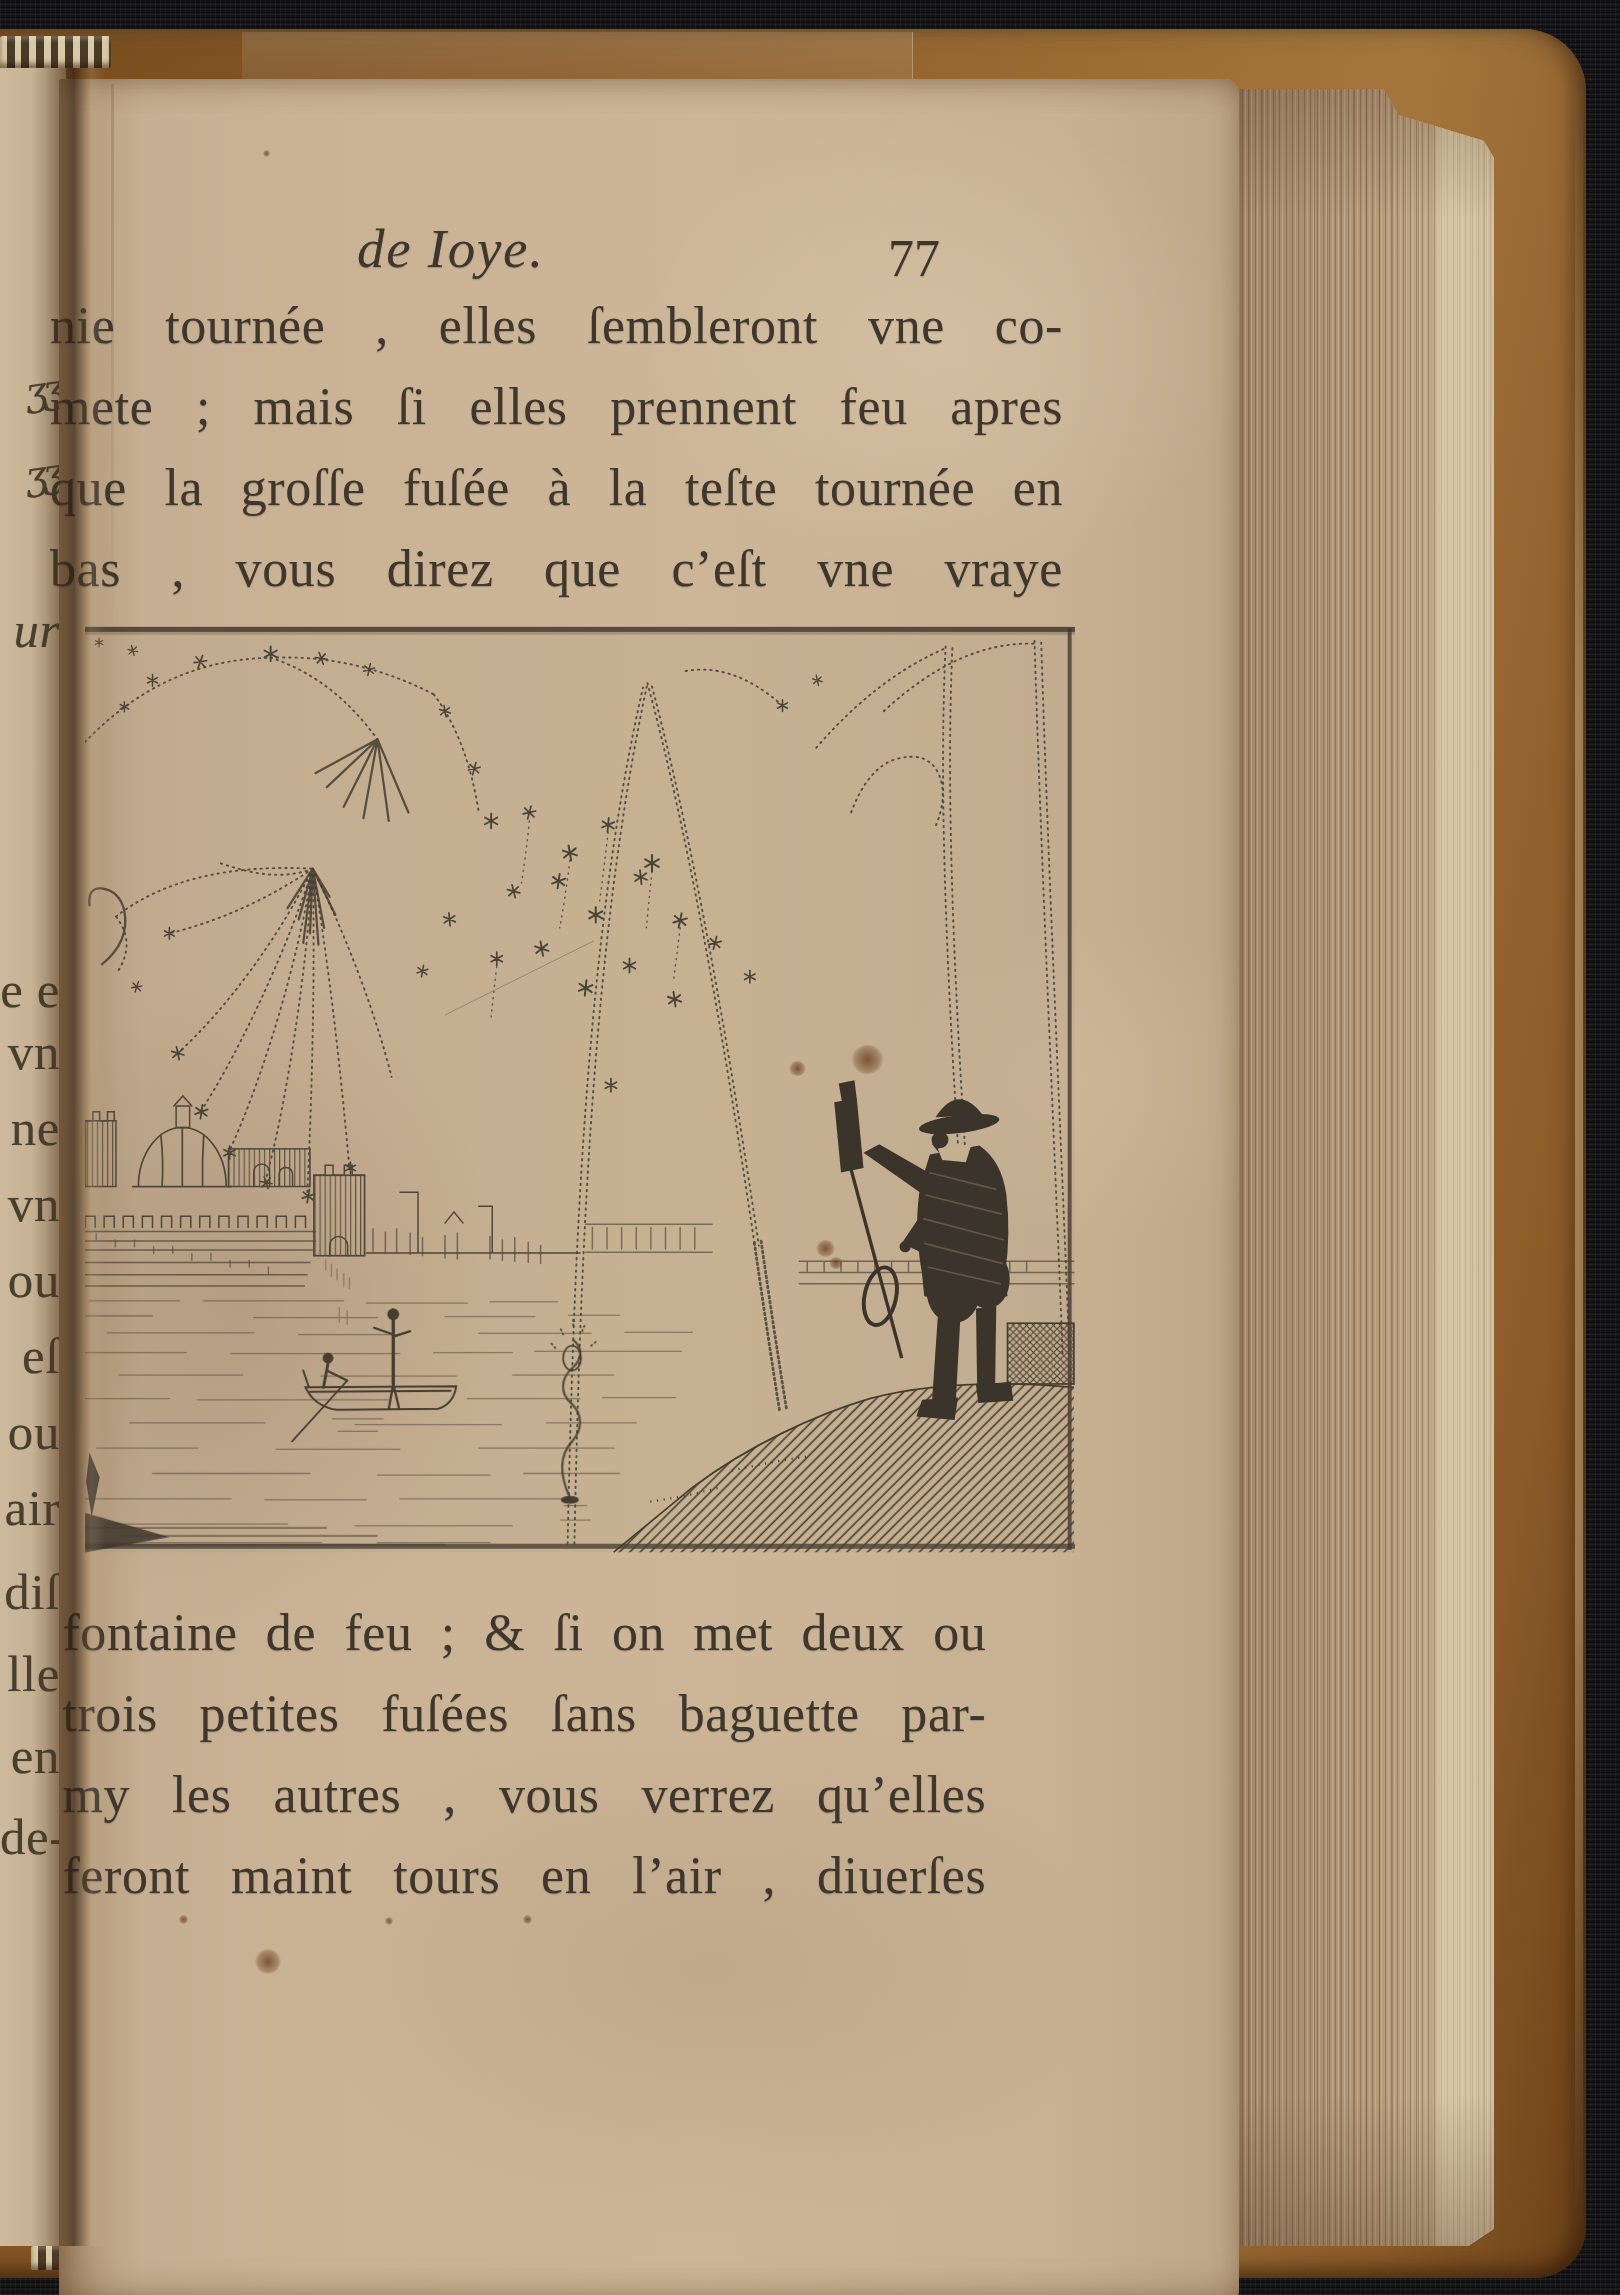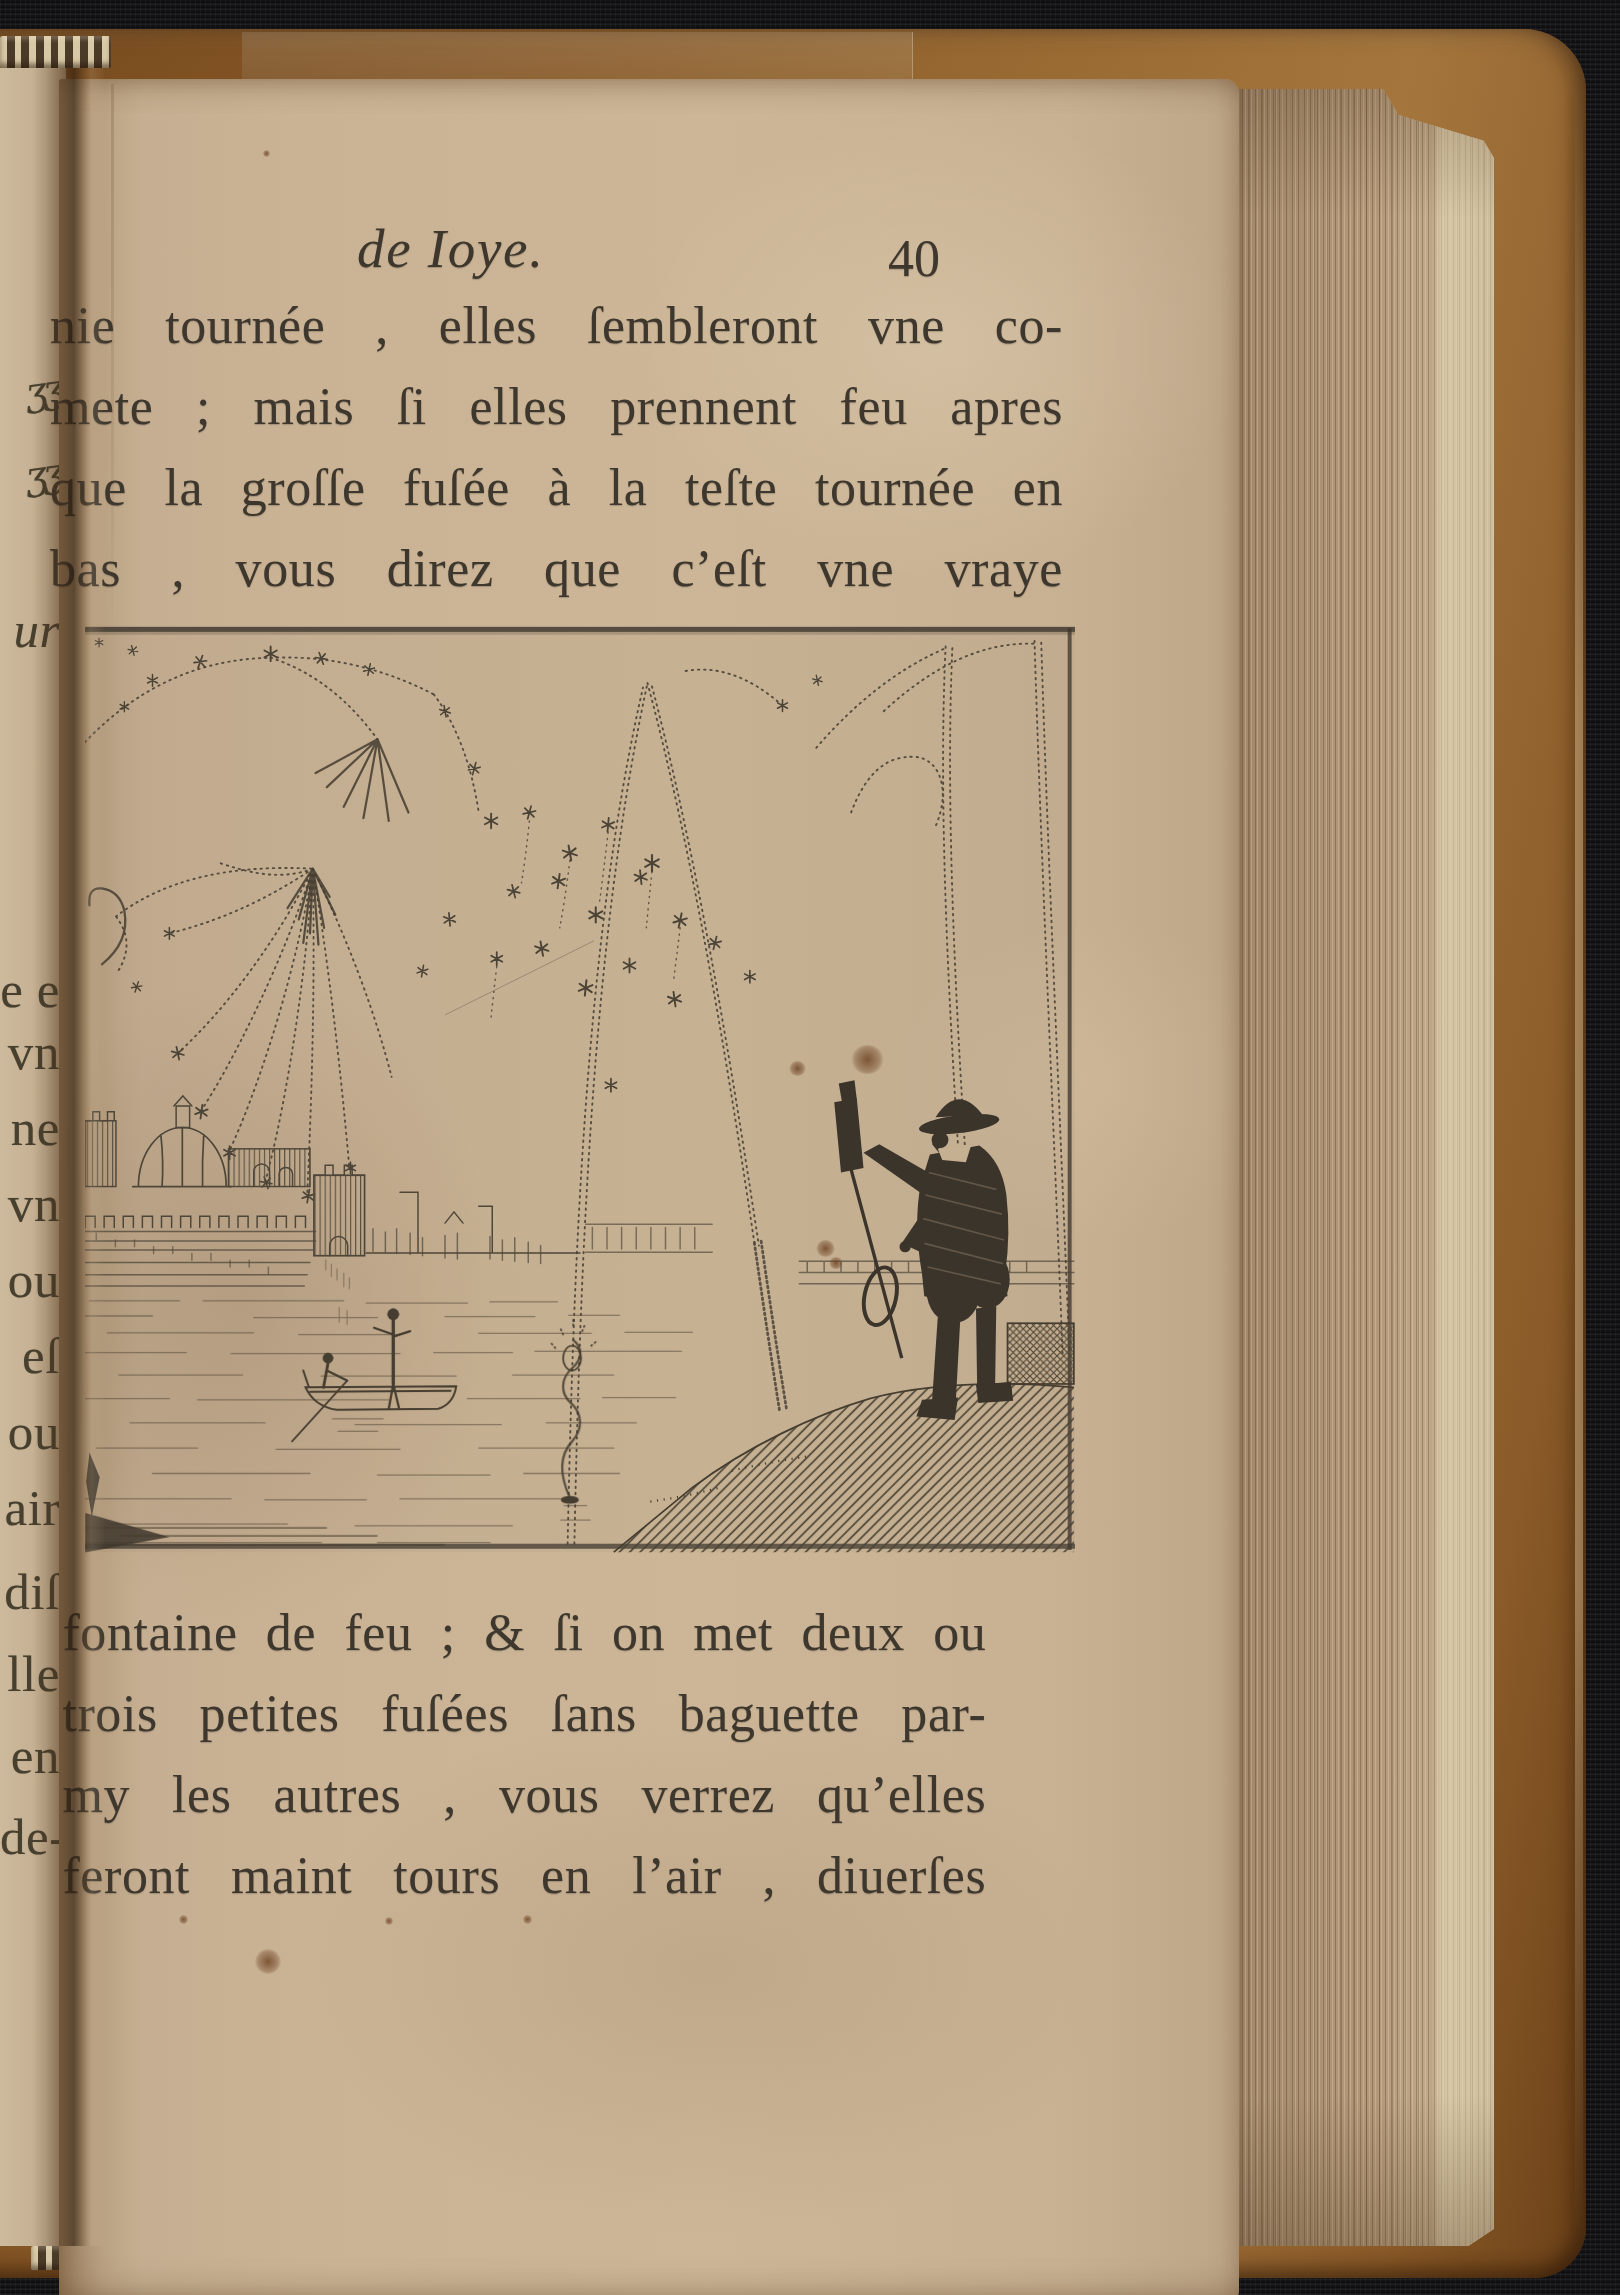--- a/index.html
+++ b/index.html
@@ -129,21 +129,21 @@
     <span class="frag" style="top:1499px">diſ</span>
     <span class="frag" style="top:1581px">lle</span>
     <span class="frag" style="top:1663px">en</span>
     <span class="frag" style="top:1744px">de-</span>
   </div>
 
   <div class="page">
     <div class="crease-line"></div>
 
     <span class="running-title">de Ioye.</span>
-    <span class="page-num">40</span>
+    <span class="page-num">77</span>
 
     <div class="para para-top">
       <div class="line">nie tournée , elles ſembleront vne co-</div>
       <div class="line">mete ; mais ſi elles prennent feu apres</div>
       <div class="line">que la groſſe fuſée à la teſte tournée en</div>
       <div class="line">bas , vous direz que c’eſt vne vraye</div>
     </div>
 
     <svg class="plate" viewBox="0 0 1760 1645" role="img" aria-label="Etched plate: rockets trace dotted arcs and cascades of stars over a river; on the far bank a walled city with a dome and a tower; two figures in a rowing boat; a fountain firework burns on the near shore; at right a man in a broad-brimmed hat stands on a hatched mound holding a rocket on its stick.">
       <defs>

